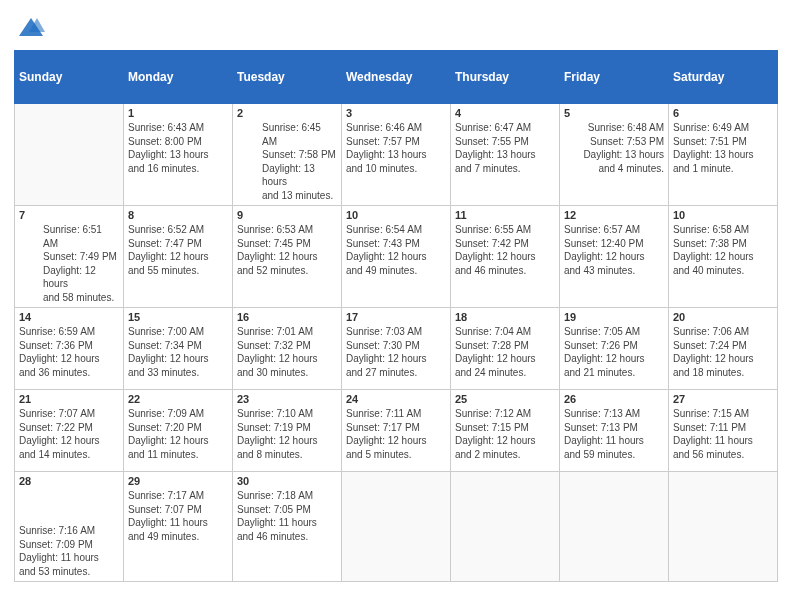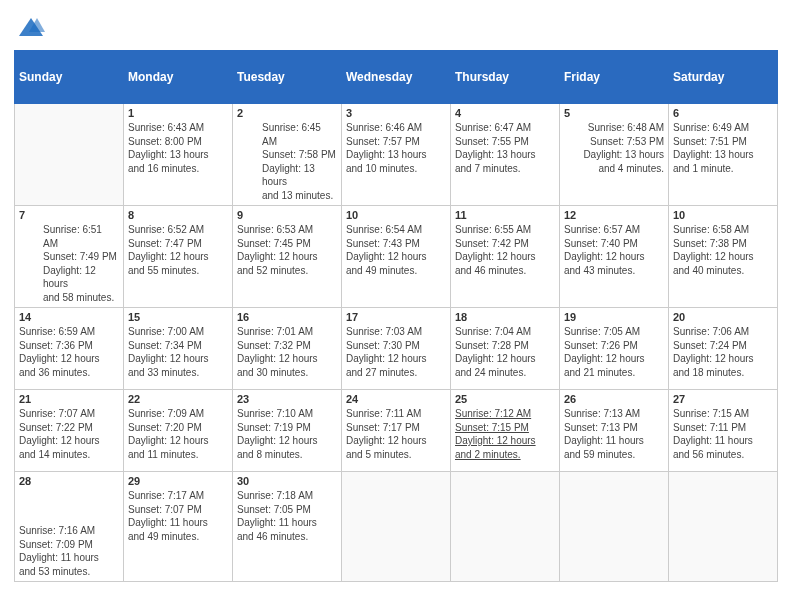--- a/index.html
+++ b/index.html
@@ -202,21 +202,21 @@
           <td>
             <span class="day-num">11</span>
             <div class="day-info" style="white-space: pre-line;">Sunrise: 6:55 AM
 Sunset: 7:42 PM
 Daylight: 12 hours
 and 46 minutes.</div>
           </td>
           <td>
             <span class="day-num">12</span>
             <div class="day-info" style="white-space: pre-line;">Sunrise: 6:57 AM
-Sunset: 7:40 PM
+Sunset: 12:40 PM
 Daylight: 12 hours
 and 43 minutes.</div>
           </td>
           <td>
             <span class="day-num">10</span>
             <div class="day-info" style="white-space: pre-line;">Sunrise: 6:58 AM
 Sunset: 7:38 PM
 Daylight: 12 hours
 and 40 minutes.</div>
           </td>
@@ -296,21 +296,21 @@
           </td>
           <td>
             <span class="day-num">24</span>
             <div class="day-info" style="white-space: pre-line;">Sunrise: 7:11 AM
 Sunset: 7:17 PM
 Daylight: 12 hours
 and 5 minutes.</div>
           </td>
           <td>
             <span class="day-num">25</span>
-            <div class="day-info" style="white-space: pre-line; text-decoration: underline;">Sunrise: 7:12 AM
+            <div class="day-info" style="white-space: pre-line;">Sunrise: 7:12 AM
 Sunset: 7:15 PM
 Daylight: 12 hours
 and 2 minutes.</div>
           </td>
           <td>
             <span class="day-num">26</span>
             <div class="day-info" style="white-space: pre-line;">Sunrise: 7:13 AM
 Sunset: 7:13 PM
 Daylight: 11 hours
 and 59 minutes.</div>

